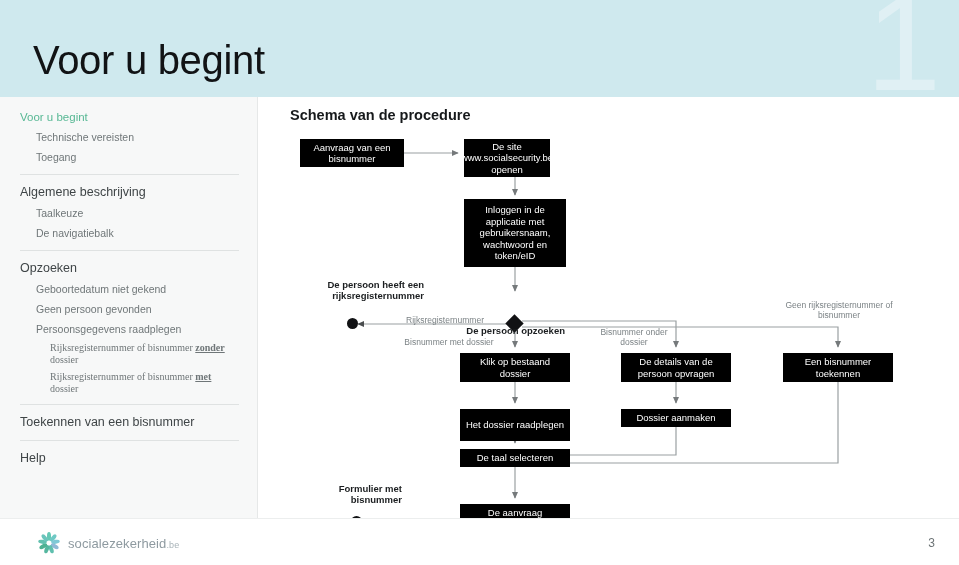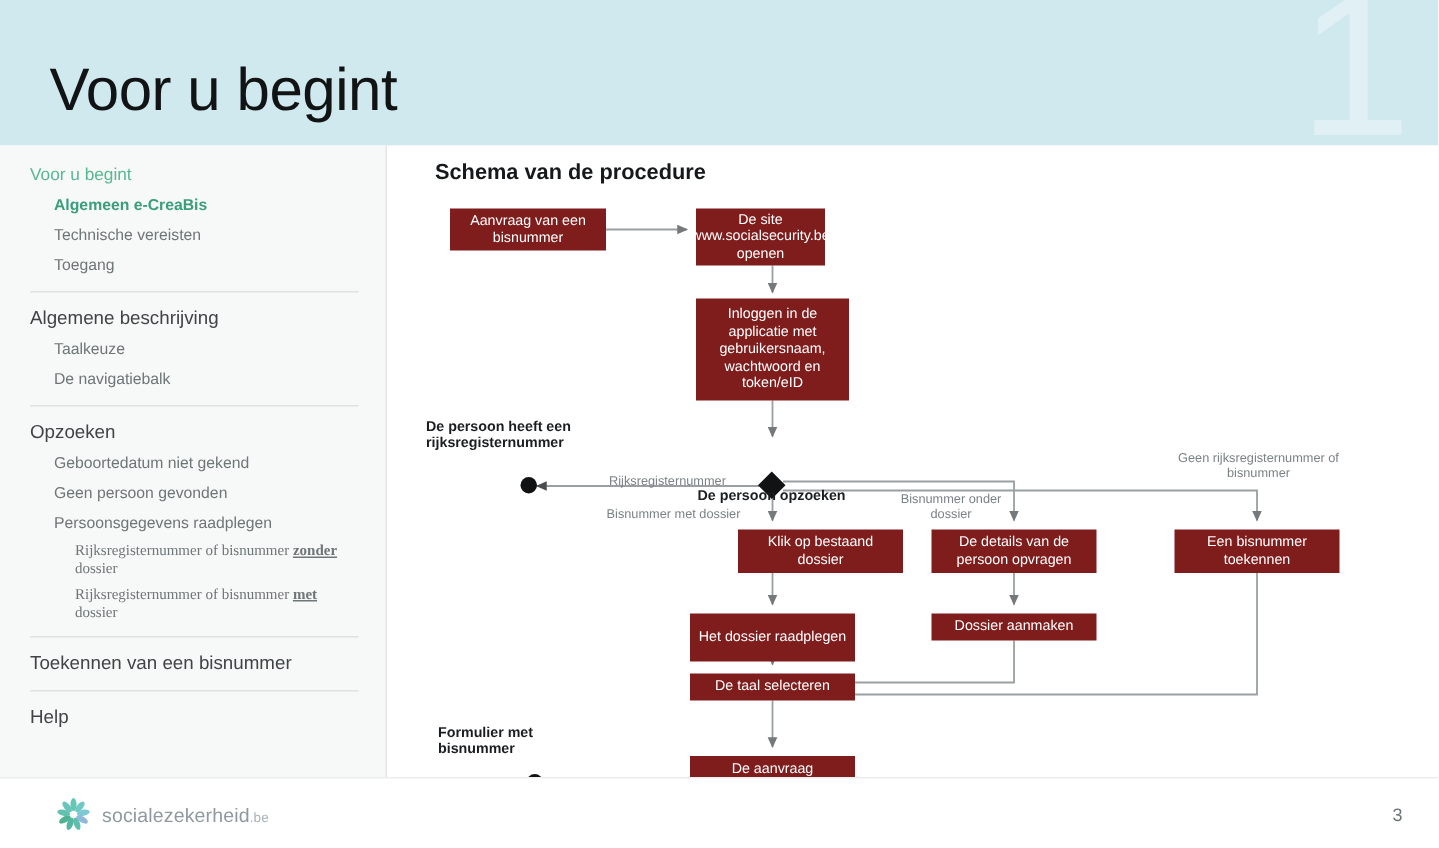--- a/index.html
+++ b/index.html
@@ -82,32 +82,32 @@
   #logo-text .tld{font-size:9px;color:#a8b3b8;}
   #page-num{
     position:absolute;right:24px;top:17px;
     font-size:12px;color:#6d7476;
   }
 
   
   #flow{position:absolute;left:0;top:0;width:701px;height:421px;}
   .node{
     position:absolute;box-sizing:border-box;
-    background:#7f1d1d;color:#ffffff;
+    background:#000000;color:#ffffff;
     font-size:9.5px;line-height:11.5px;
     display:flex;align-items:center;justify-content:center;
     text-align:center;padding:3px 4px;
   }
   .label{
     position:absolute;color:#7b8285;
     font-size:8.5px;line-height:10px;text-align:center;
   }
   .blab{
     position:absolute;color:#1b1e20;font-weight:bold;
-    font-size:9.5px;line-height:11px;text-align:left;
+    font-size:9.5px;line-height:11px;text-align:right;
   }
   .dot{
     position:absolute;width:11px;height:11px;border-radius:50%;
     background:#111214;
   }
   .diamond{
     position:absolute;width:13px;height:13px;background:#111214;
     transform:rotate(45deg);
   }
   svg#wires{position:absolute;left:0;top:0;width:701px;height:421px;
@@ -118,21 +118,20 @@
 
 <div id="header">
   <div id="header-watermark">1</div>
   <div id="header-title">Voor u begint</div>
 </div>
 
 <div id="sidebar">
 
   <div class="nav-group">
     <div class="nav-top">Voor u begint</div>
-    <div class="nav-sub active">Algemeen e-CreaBis</div>
     <div class="nav-sub">Technische vereisten</div>
     <div class="nav-sub">Toegang</div>
   </div>
 
   <div class="nav-sep"></div>
 
   <div class="nav-group">
     <div class="nav-head">Algemene beschrijving</div>
     <div class="nav-sub">Taalkeuze</div>
     <div class="nav-sub">De navigatiebalk</div>
@@ -209,21 +208,21 @@
         <line x1="253" y1="370" x2="253" y2="401" marker-end="url(#ah)"></line>
 
         <line x1="196" y1="425" x2="100" y2="425" marker-end="url(#ahb)"></line>
       </g>
     </svg>
 
     <div class="node" style="left:38px;top:42px;width:104px;height:28px;">Aanvraag van een bisnummer</div>
     <div class="node" style="left:202px;top:42px;width:86px;height:38px;">De site www.socialsecurity.be openen</div>
     <div class="node" style="left:202px;top:102px;width:102px;height:68px;">Inloggen in de applicatie met gebruikersnaam, wachtwoord en token/eID</div>
 
-    <div class="node" style="left:198px;top:256px;width:110px;height:29px;margin-left:32px;">Klik op bestaand dossier</div>
+    <div class="node" style="left:198px;top:256px;width:110px;height:29px;">Klik op bestaand dossier</div>
     <div class="node" style="left:359px;top:256px;width:110px;height:29px;">De details van de persoon opvragen</div>
     <div class="node" style="left:521px;top:256px;width:110px;height:29px;">Een bisnummer toekennen</div>
 
     <div class="node" style="left:198px;top:312px;width:110px;height:32px;">Het dossier raadplegen</div>
     <div class="node" style="left:359px;top:312px;width:110px;height:18px;">Dossier aanmaken</div>
 
     <div class="node" style="left:198px;top:352px;width:110px;height:18px;">De taal selecteren</div>
     <div class="node" style="left:198px;top:407px;width:110px;height:18px;">De aanvraag</div>
 
     <div class="diamond" style="left:246px;top:220px;"></div>

